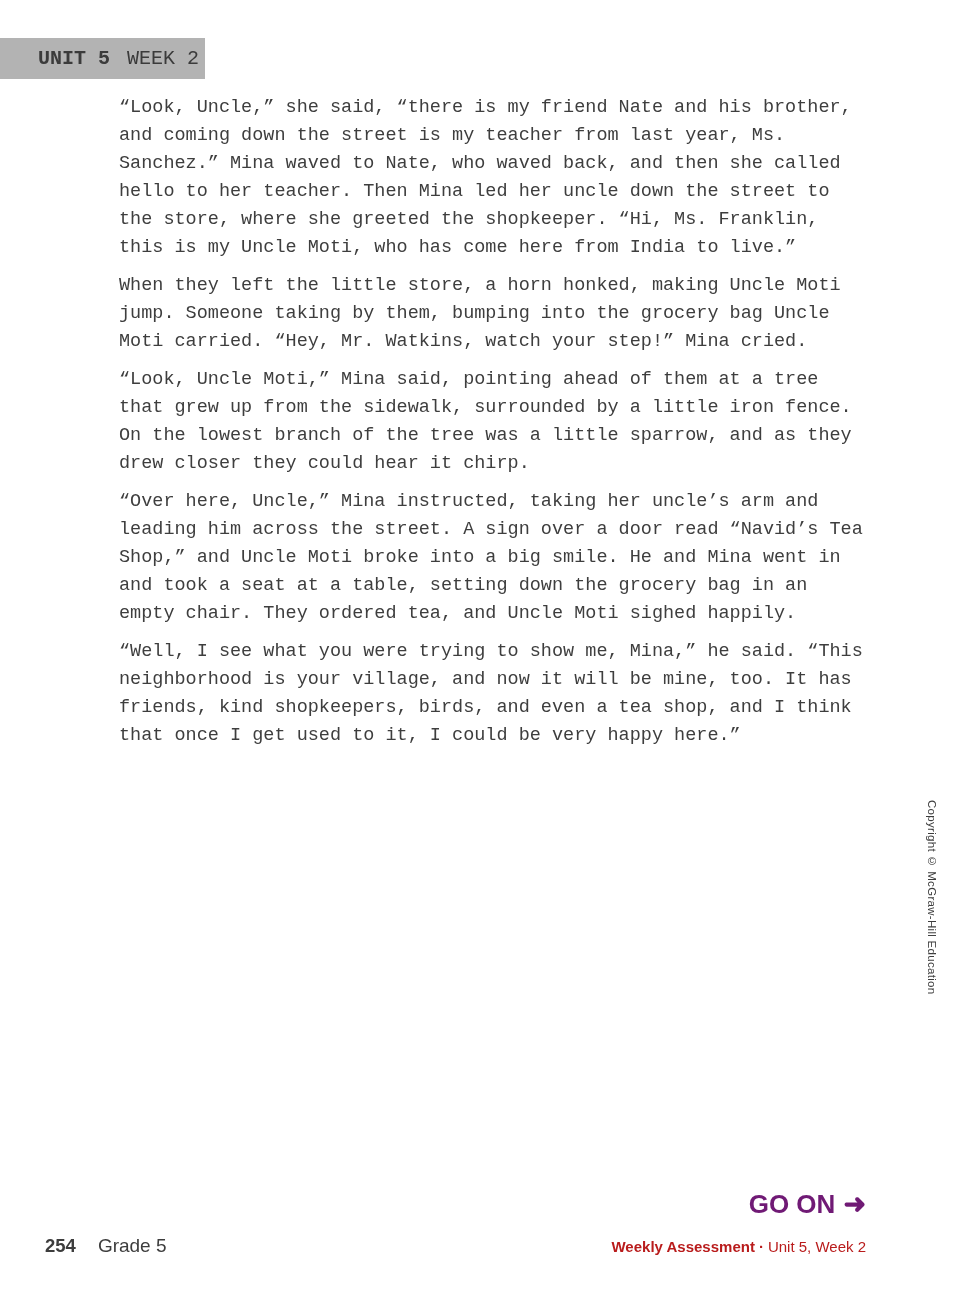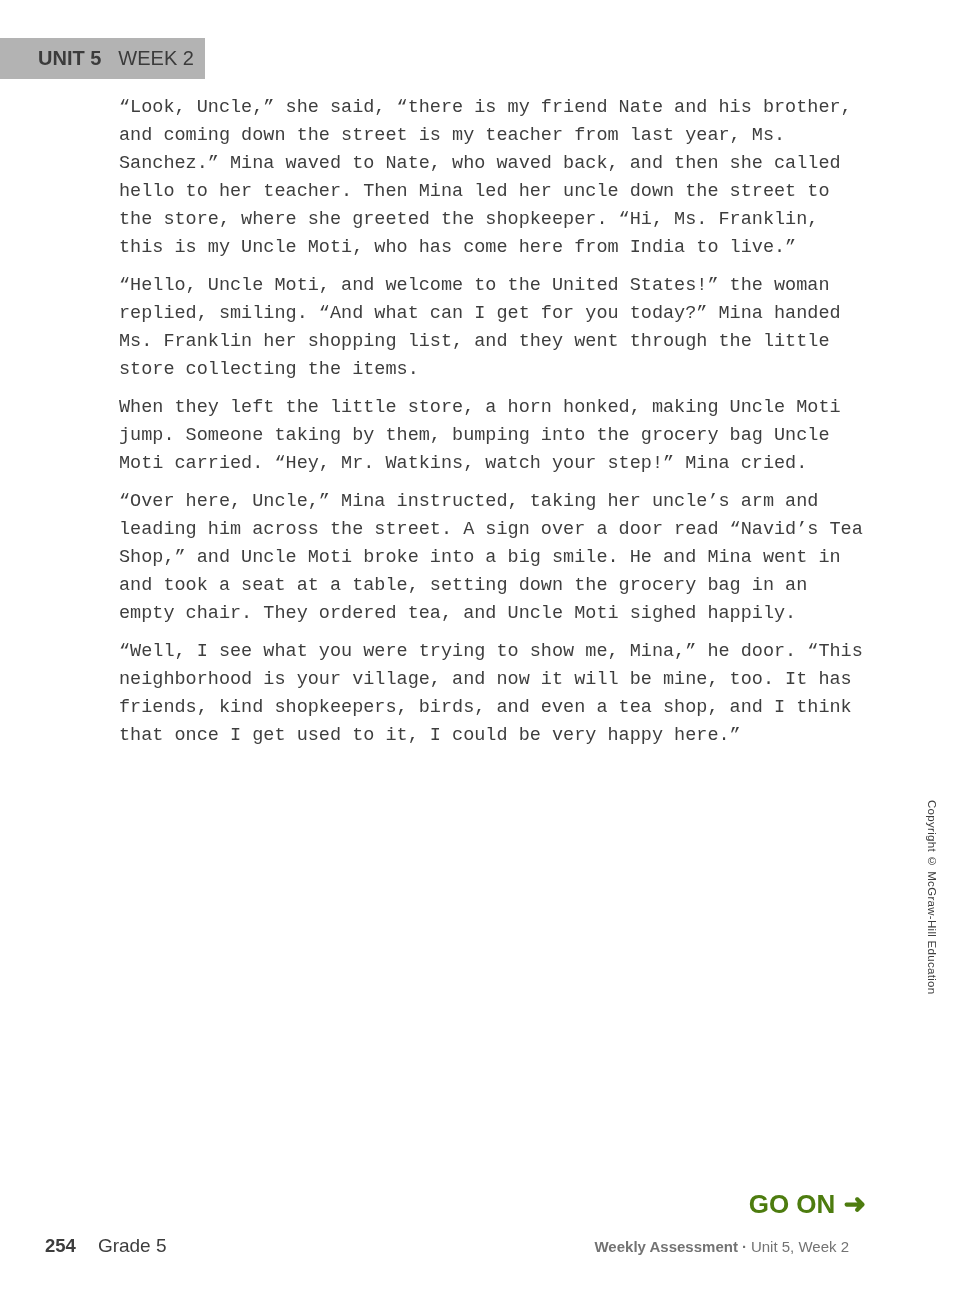--- a/index.html
+++ b/index.html
@@ -15,21 +15,21 @@
   .unit-badge {
     position: absolute;
     left: 0;
     top: 38px;
     width: 205px;
     height: 41px;
     background: #b3b3b3;
     display: flex;
     align-items: center;
     padding-left: 38px;
-    font-family: Liberation Sans, sans-serif;
+    font-family: Liberation Mono, monospace;
     font-size: 20px;
     color: #3b3b3b;
     white-space: nowrap;
   }
   .unit-badge .unit { font-weight: 700; }
   .unit-badge .week { font-weight: 400; margin-left: 17px; }
   .passage {
     position: absolute;
     left: 119px;
     top: 94px;
@@ -52,21 +52,21 @@
     letter-spacing: 0.3px;
     white-space: nowrap;
   }
   .go-on {
     position: absolute;
     top: 1188px;
     right: 113px;
     font-family: "Liberation Sans", sans-serif;
     font-weight: 700;
     font-size: 26px;
-    color: #4d7c0f;
+    color: #701a75;
     display: flex;
     align-items: center;
     gap: 8px;
     white-space: nowrap;
   }
   .go-on .arrow { font-weight: 700; font-size: 27px; }
   .footer-left {
     position: absolute;
     left: 45px;
     top: 1235px;
@@ -74,47 +74,47 @@
     align-items: baseline;
     gap: 22px;
     font-family: "Liberation Sans", sans-serif;
     color: #3d3d3d;
     white-space: nowrap;
   }
   .footer-left .page-num { font-weight: 700; font-size: 18.5px; }
   .footer-left .grade { font-weight: 400; font-size: 19px; }
   .footer-right {
     position: absolute;
-    right: 130px;
+    right: 113px;
     top: 1238px;
     font-family: "Liberation Sans", sans-serif;
     font-size: 15px;
-    color: #737373;
+    color: #b91c1c;
     white-space: nowrap;
     margin-left: 20px;
   }
   .footer-right .assessment { font-weight: 700; }
   .footer-right .sep { font-weight: 700; margin: 0 4px; }
 </style>
 </head>
 <body>
 
 <div class="page">
 
   <div class="unit-badge">
     <span class="unit">UNIT 5</span>
     <span class="week">WEEK 2</span>
   </div>
 
   <div class="passage">
     <p>“Look, Uncle,” she said, “there is my friend Nate and his brother, and coming down the street is my teacher from last year, Ms. Sanchez.” Mina waved to Nate, who waved back, and then she called hello to her teacher. Then Mina led her uncle down the street to the store, where she greeted the shopkeeper. “Hi, Ms. Franklin, this is my Uncle Moti, who has come here from India to live.”</p>
-    <p>“Hello, Uncle Moti, and welcome to the United States!” the woman replied, smiling. “And what can I get for you today?” Mina handed Ms. Franklin her shopping list, and they went through the little store collecting the items.</p>
     <p>When they left the little store, a horn honked, making Uncle Moti jump. Someone taking by them, bumping into the grocery bag Uncle Moti carried. “Hey, Mr. Watkins, watch your step!” Mina cried.</p>
+    <p>“Look, Uncle Moti,” Mina said, pointing ahead of them at a tree that grew up from the sidewalk, surrounded by a little iron fence. On the lowest branch of the tree was a little sparrow, and as they drew closer they could hear it chirp.</p>
     <p>“Over here, Uncle,” Mina instructed, taking her uncle’s arm and leading him across the street. A sign over a door read “Navid’s Tea Shop,” and Uncle Moti broke into a big smile. He and Mina went in and took a seat at a table, setting down the grocery bag in an empty chair. They ordered tea, and Uncle Moti sighed happily.</p>
-    <p>“Well, I see what you were trying to show me, Mina,” he door. “This neighborhood is your village, and now it will be mine, too. It has friends, kind shopkeepers, birds, and even a tea shop, and I think that once I get used to it, I could be very happy here.”</p>
+    <p>“Well, I see what you were trying to show me, Mina,” he said. “This neighborhood is your village, and now it will be mine, too. It has friends, kind shopkeepers, birds, and even a tea shop, and I think that once I get used to it, I could be very happy here.”</p>
   </div>
 
   <div class="copyright-vertical">Copyright © McGraw-Hill Education</div>
 
   <div class="go-on">
     <span>GO ON</span>
     <span class="arrow">➜</span>
   </div>
 
   <div class="footer-left">

